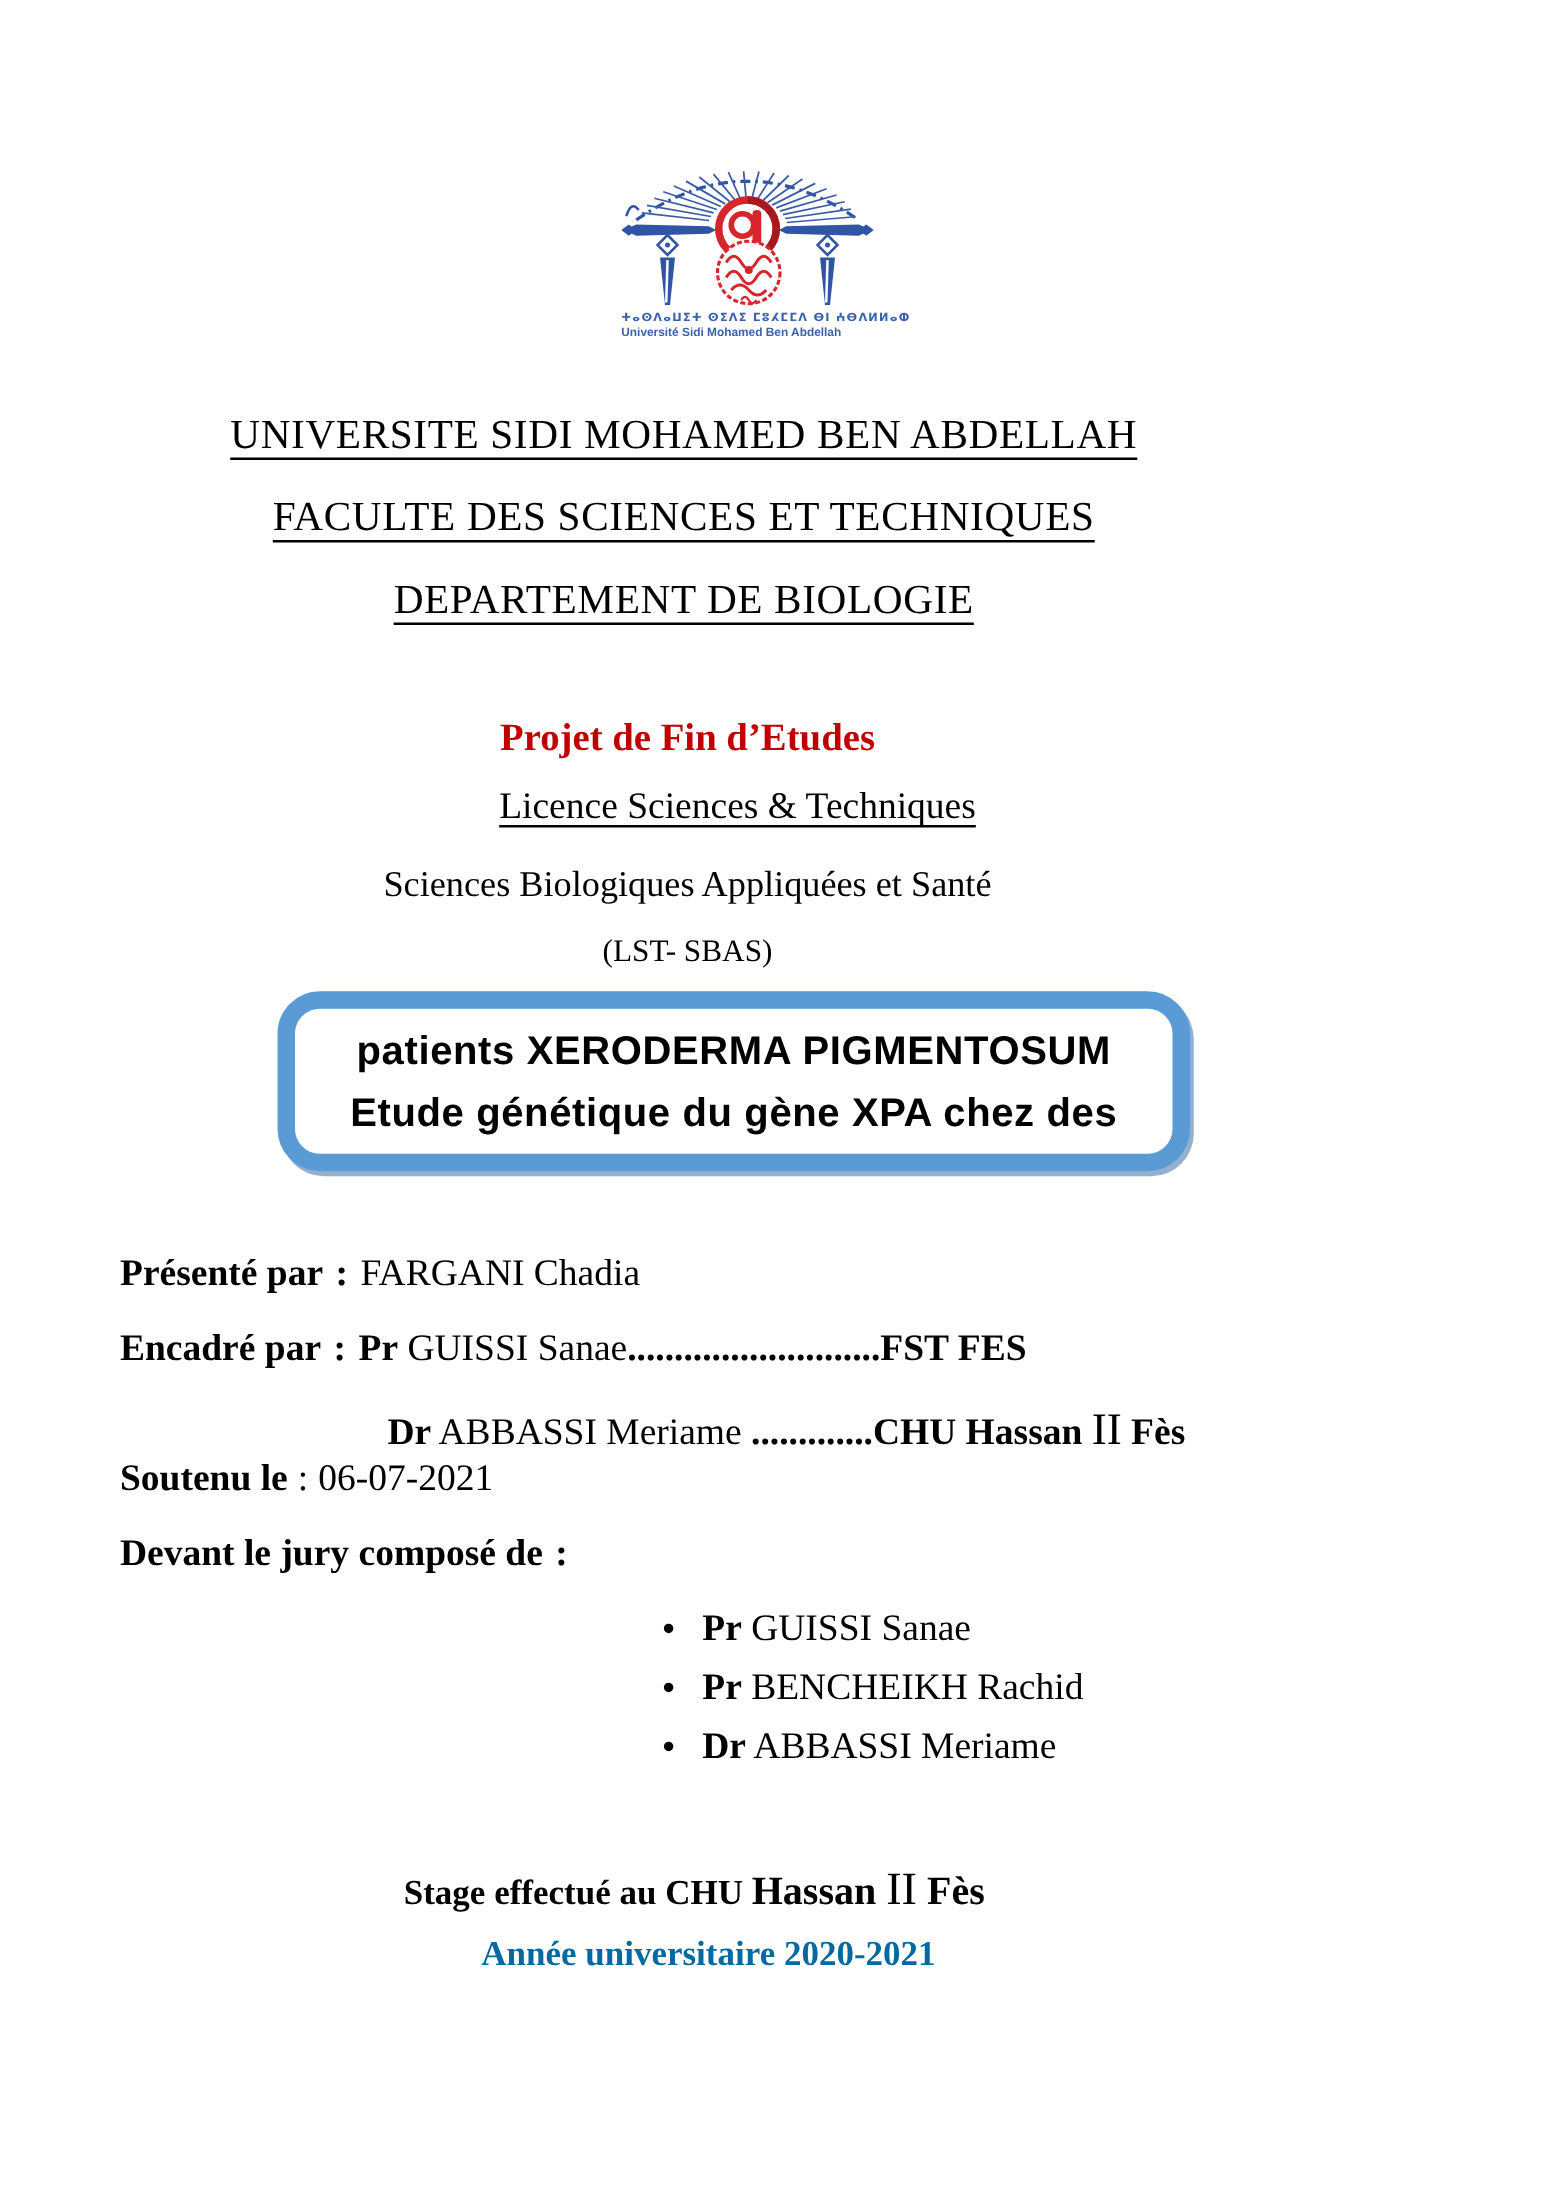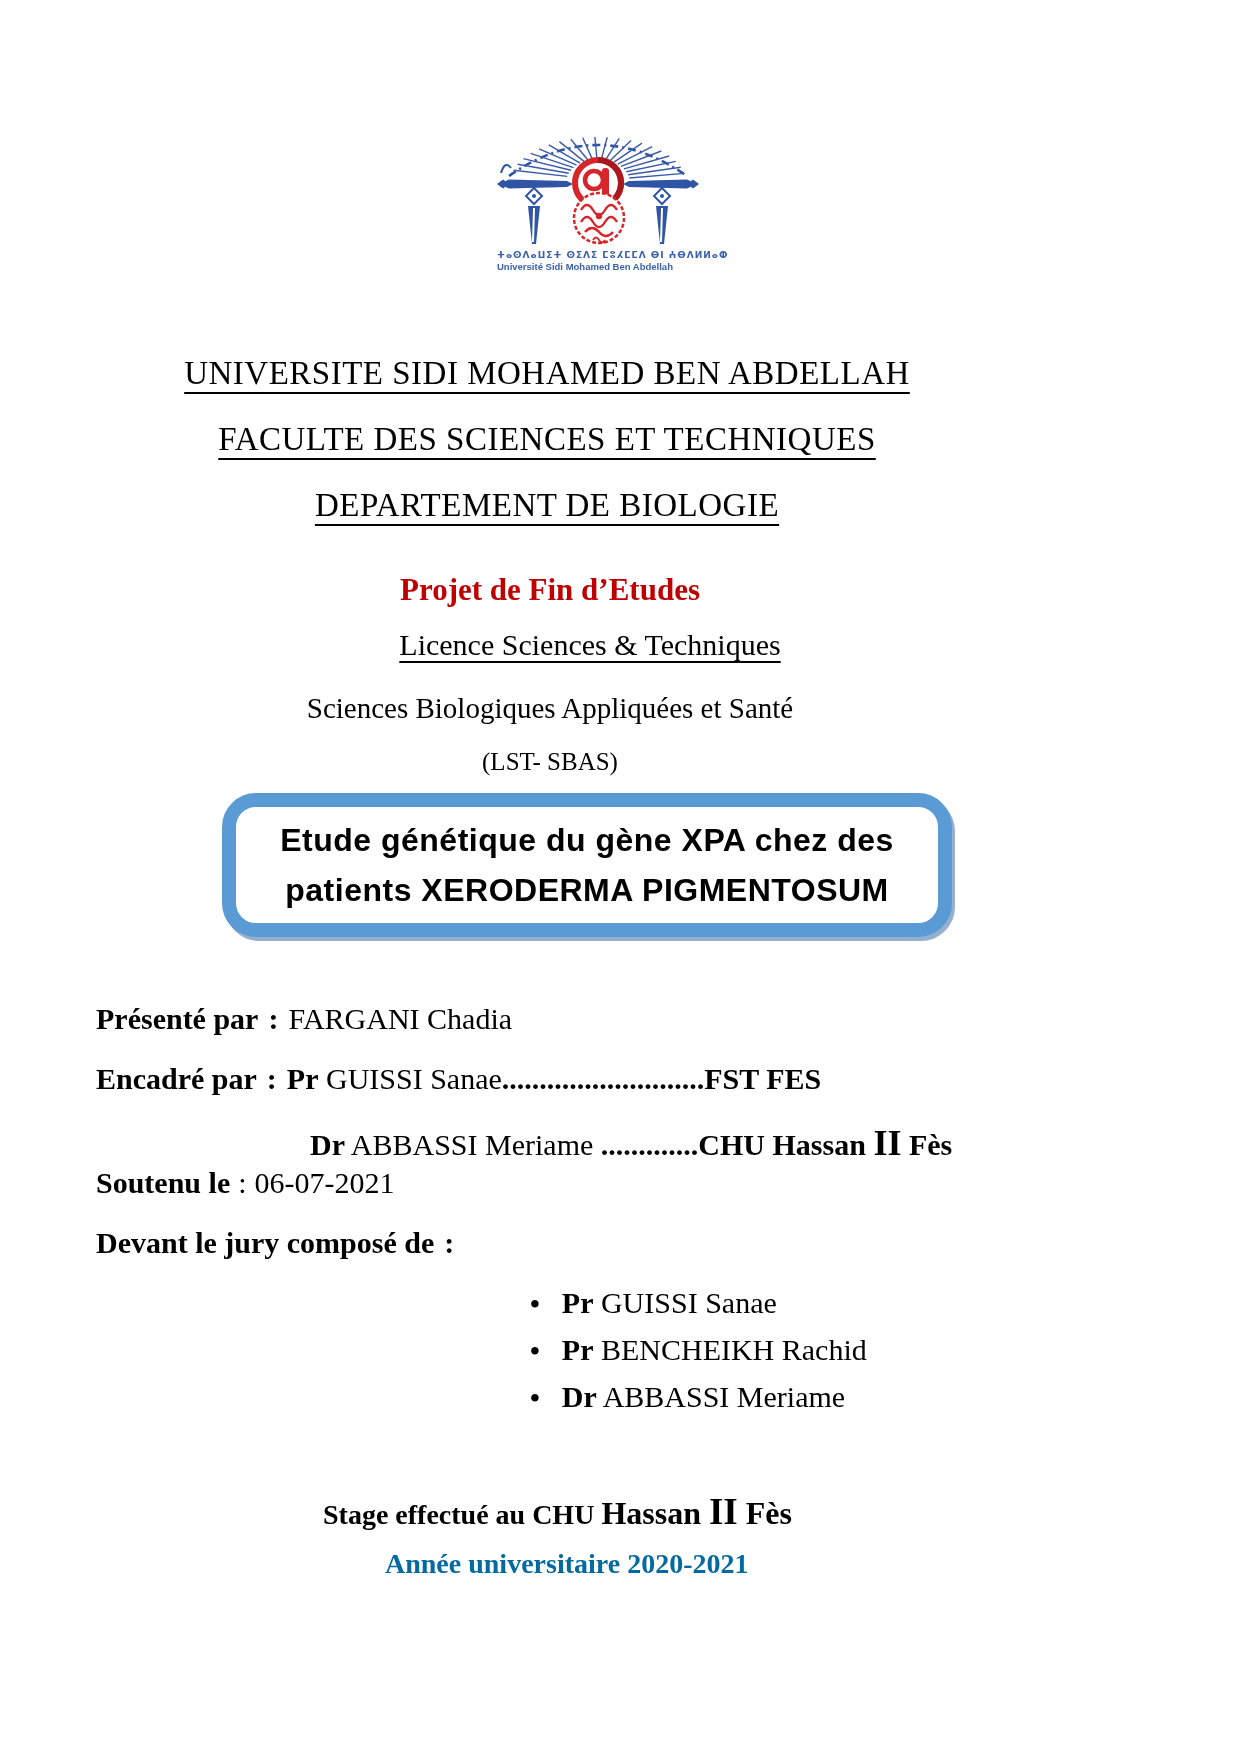--- a/index.html
+++ b/index.html
@@ -24,21 +24,20 @@
     font-family:"Liberation Sans", sans-serif;
     font-size:9.5px;font-weight:bold;color:#3a62ae;
     white-space:nowrap;margin-top:1px;
   }
   
   .hline{
     position:absolute;left:0;width:1094px;
     text-align:center;font-size:33px;letter-spacing:.5px;
     text-decoration:underline;text-decoration-thickness:2px;text-underline-offset:8px;
     white-space:nowrap;
-    margin-top:25px;
   }
   .h1{top:330px;}
   .h2{top:396px;}
   .h3{top:462px;}
   
   .pline{position:absolute;left:0;width:1100px;text-align:center;white-space:nowrap;}
   .p-red{top:572px;font-size:31px;font-weight:bold;color:#C00000;}
   .p-lic{top:628px;font-size:30px;text-decoration:underline;text-decoration-thickness:2px;text-underline-offset:6px;padding-left:40px;}
   .p-sci{top:692px;font-size:29px;}
   .p-lst{top:748px;font-size:25px;}
@@ -55,21 +54,21 @@
   .titlebox .tline{
     font-family:"Liberation Sans", sans-serif;
     font-weight:bold;font-size:32px;line-height:50px;
     letter-spacing:.5px;white-space:nowrap;
   }
   
   .dline{position:absolute;font-size:30px;white-space:nowrap;}
   .lab{font-weight:bold;text-decoration-thickness:3px;text-underline-offset:7px;}
   .colon{font-weight:bold;padding:0 10px;}
   .bold{font-weight:bold;}
-  .roman{font-weight:bold;font-size:36px;}
+  .roman{font-weight:normal;font-size:36px;}
   .d-presente{left:96px;top:1002px;}
   .d-encadre{left:96px;top:1062px;}
   .d-dr{left:310px;top:1122px;}
   .d-soutenu{left:96px;top:1166px;}
   .d-devant{left:96px;top:1226px;}
   .d-soutenu .colon2{padding:0 8px;}
   
   .jury{position:absolute;left:530px;top:1280px;}
   .jury-item{font-size:30px;line-height:46px;white-space:nowrap;}
   .jury-item .bullet{font-weight:bold;font-size:28px;padding-right:22px;}
@@ -155,22 +154,22 @@
   <div class="hline h1">UNIVERSITE SIDI MOHAMED BEN ABDELLAH</div>
   <div class="hline h2">FACULTE DES SCIENCES ET TECHNIQUES</div>
   <div class="hline h3">DEPARTEMENT DE BIOLOGIE</div>
 
   <div class="pline p-red">Projet de Fin d’Etudes</div>
   <div class="pline p-lic">Licence Sciences &amp; Techniques</div>
   <div class="pline p-sci">Sciences Biologiques Appliquées et Santé</div>
   <div class="pline p-lst">(LST- SBAS)</div>
 
   <div class="titlebox">
+    <div class="tline">patients XERODERMA PIGMENTOSUM</div>
     <div class="tline">Etude génétique du gène XPA chez des</div>
-    <div class="tline">patients XERODERMA PIGMENTOSUM</div>
   </div>
 
   <div class="dline d-presente"><span class="lab">Présenté par</span><span class="colon">:</span><span>FARGANI Chadia</span></div>
 
   <div class="dline d-encadre"><span class="lab">Encadré par</span><span class="colon">:</span><span class="bold">Pr</span><span> GUISSI Sanae</span><span class="bold">...........................</span><span class="bold">FST FES</span></div>
 
   <div class="dline d-dr"><span class="bold">Dr</span><span> ABBASSI Meriame </span><span class="bold">.............</span><span class="bold">CHU Hassan </span><span class="roman">II</span><span class="bold"> Fès</span></div>
 
   <div class="dline d-soutenu"><span class="lab">Soutenu le</span><span class="colon colon2" style="font-weight:normal;">:</span><span>06-07-2021</span></div>
 

